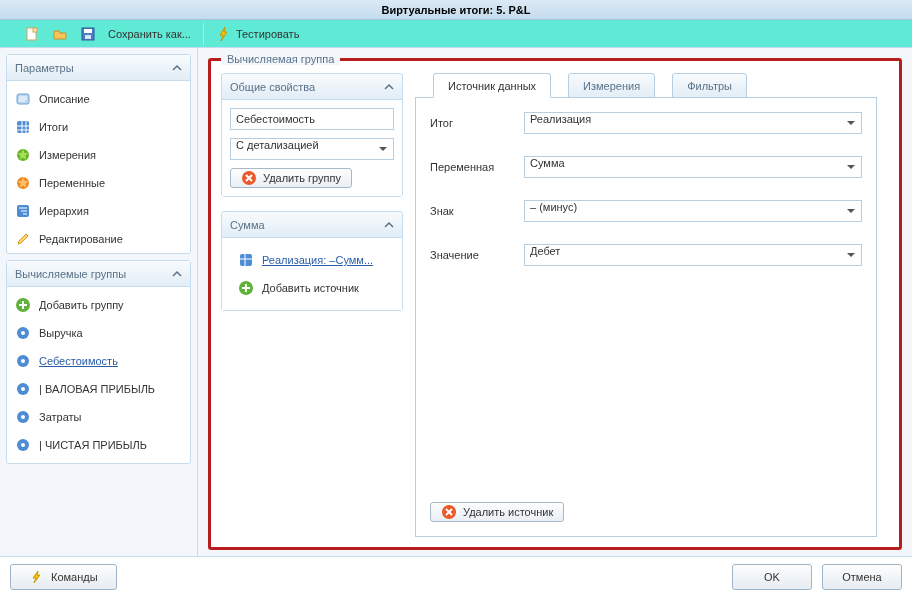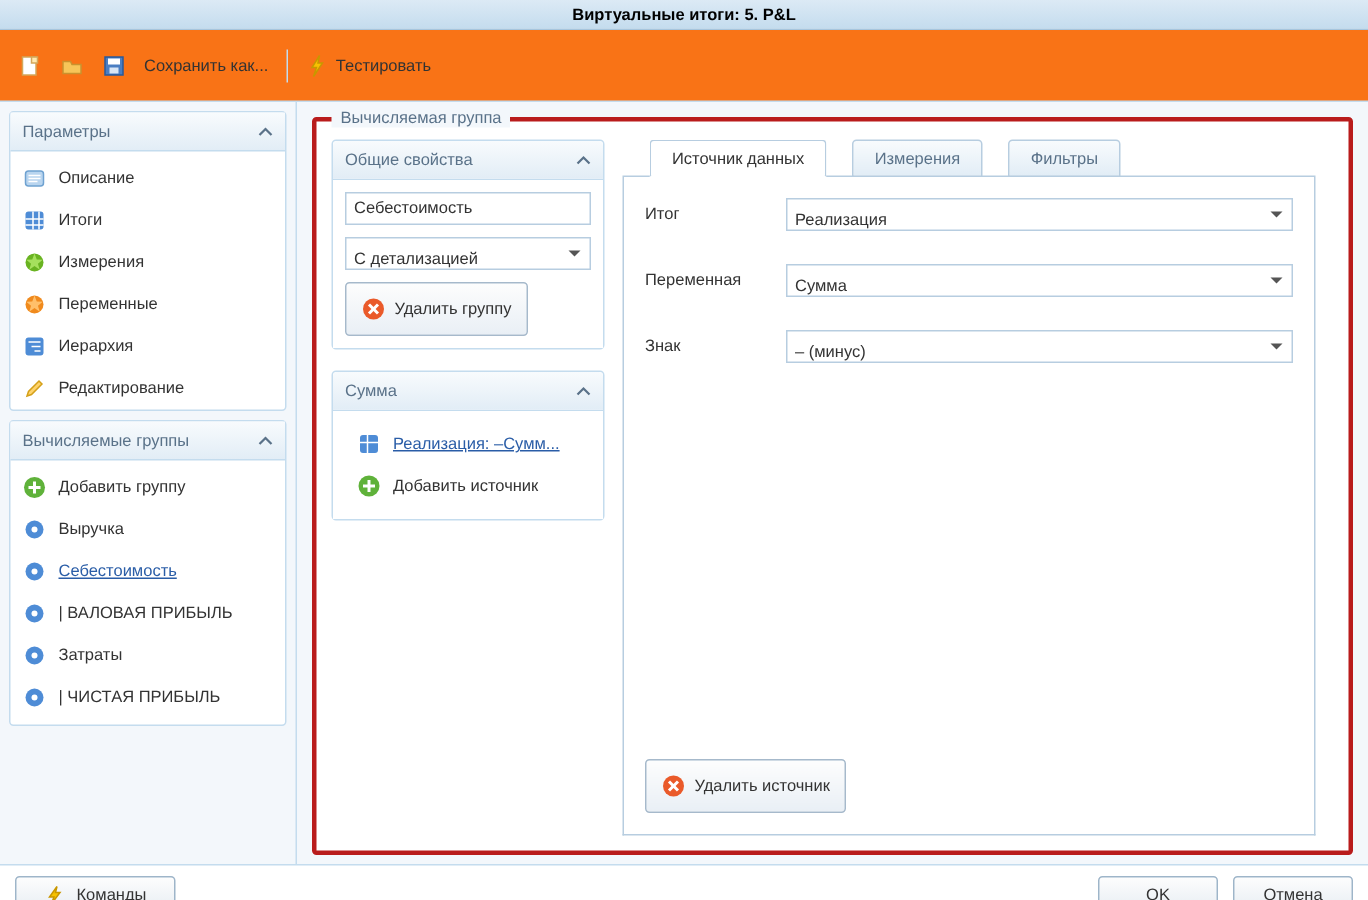--- a/index.html
+++ b/index.html
@@ -15,26 +15,26 @@
   .titlebar {
     height: 20px;
     background: linear-gradient(#dceaf5, #c4dcee);
     border-bottom: 1px solid #a6c5dd;
     text-align: center;
     line-height: 20px;
     font-weight: bold;
     color: #000;
   }
   .toolbar {
-    height: 48px;
-    background: #f97316;
+    height: 28px;
+    background: #5eead4;
     border-bottom: 1px solid #c4dcee;
     display: flex;
     align-items: center;
-    padding: 0 8px;
+    padding: 0 20px;
     gap: 4px;
   }
   .tb-btn {
     display: flex; align-items: center;
     height: 24px;
     padding: 0 4px;
     gap: 4px;
     cursor: pointer;
   }
   .tb-sep { width: 1px; height: 22px; background: #c4dcee; margin: 0 4px; }
@@ -138,36 +138,36 @@
   .txt-input, .combo {
     width: 100%;
     height: 22px;
     border: 1px solid #b7cde0;
     padding: 0 5px;
     font: inherit;
     background: #fff;
     color: #333;
   }
   .combo {
-    display: flex; align-items: flex-end;
+    display: flex; align-items: flex-start;
     position: relative;
   }
   .combo::after {
     content: "";
     position: absolute;
     right: 6px; top: 50%;
     width: 0; height: 0;
     border-left: 4px solid transparent;
     border-right: 4px solid transparent;
     border-top: 4px solid #555;
     transform: translateY(-50%);
   }
   .btn-del {
     margin-top: 8px;
-    height: 36px;
+    height: 20px;
     display: inline-flex;
     align-items: center;
     gap: 6px;
     padding: 0 10px;
     background: linear-gradient(#fdfdfd, #e9eff5);
     border: 1px solid #a6b9cb;
     border-radius: 3px;
     cursor: pointer;
   }
   .col-right {
@@ -517,20 +517,26 @@
             <div class="combo">
                 <span>Сумма</span>
               </div>
           </div>
           <div class="field-row">
             <label>Знак</label>
             <div class="combo">
                 <span>– (минус)</span>
               </div>
           </div>
+          <div class="field-row">
+            <label>Значение</label>
+            <div class="combo">
+                <span>Дебет</span>
+              </div>
+          </div>
           <div class="tabpane-foot">
             <div class="btn-del">
               <span class="icon">
                   <svg width="16" height="16">
                     <circle cx="8" cy="8" r="7" fill="#ea5a2a"></circle>
                     <line x1="5" y1="5" x2="11" y2="11" stroke="#fff" stroke-width="2"></line>
                     <line x1="11" y1="5" x2="5" y2="11" stroke="#fff" stroke-width="2"></line>
                   </svg>
                 </span>
               <span>Удалить источник</span>

